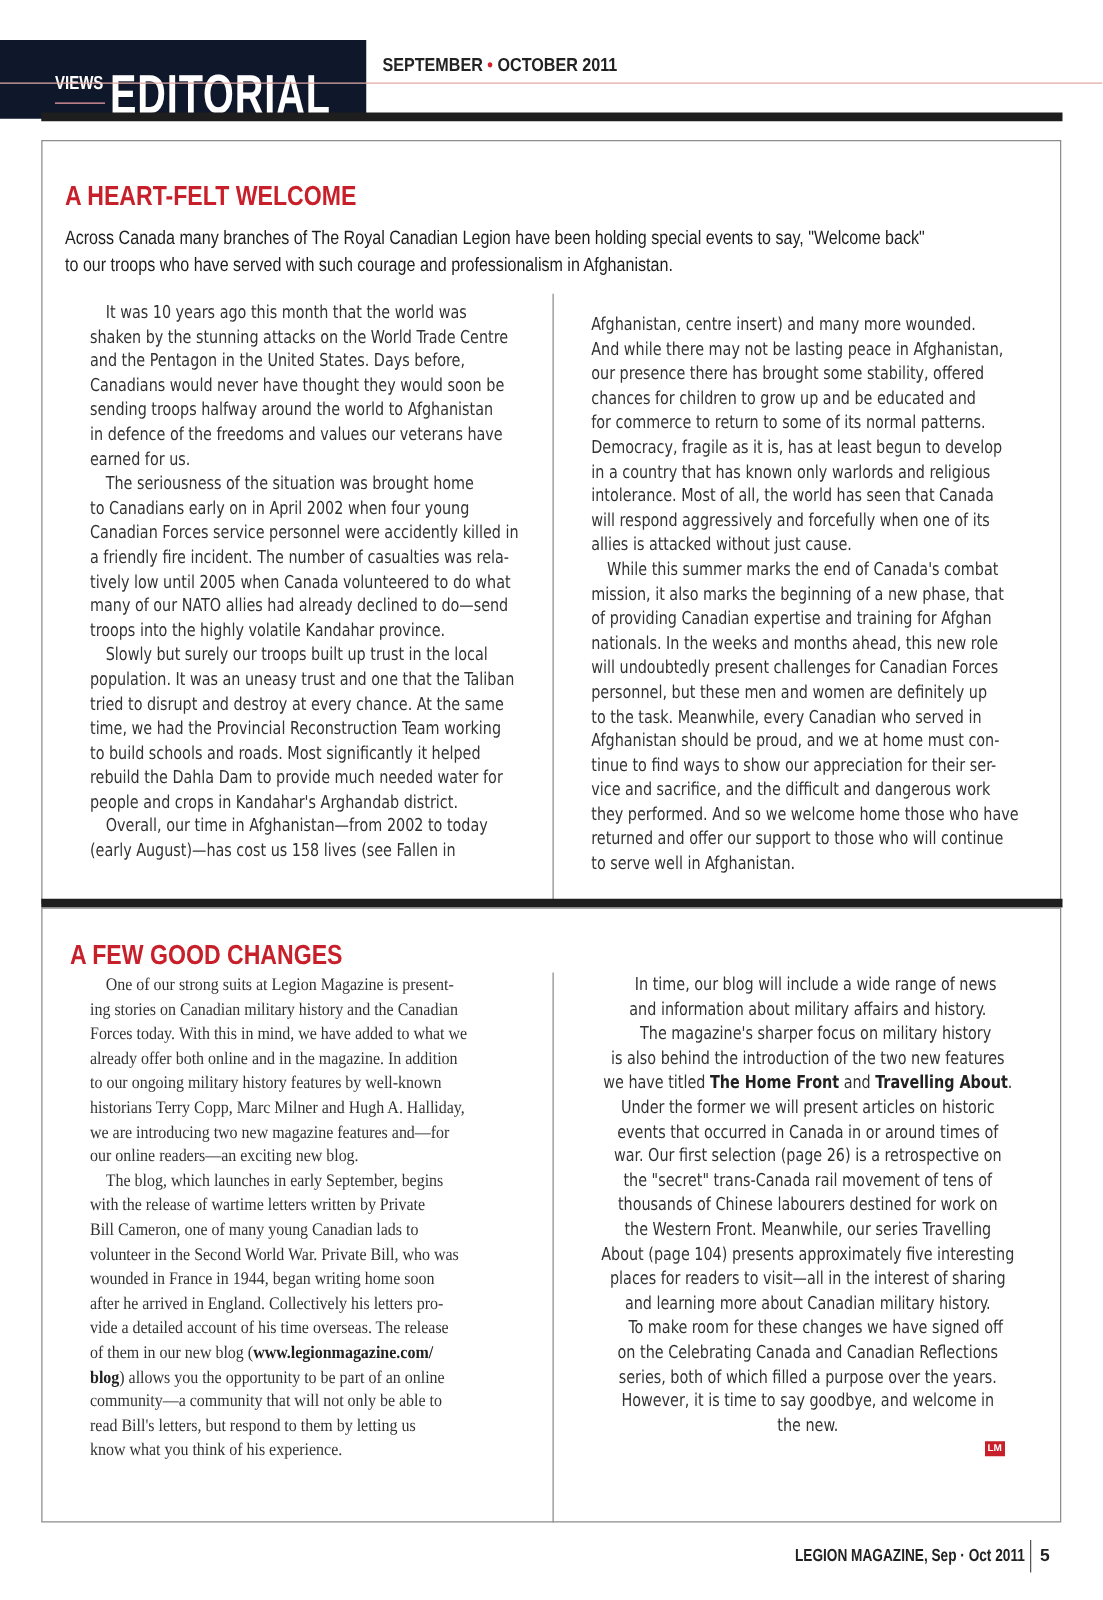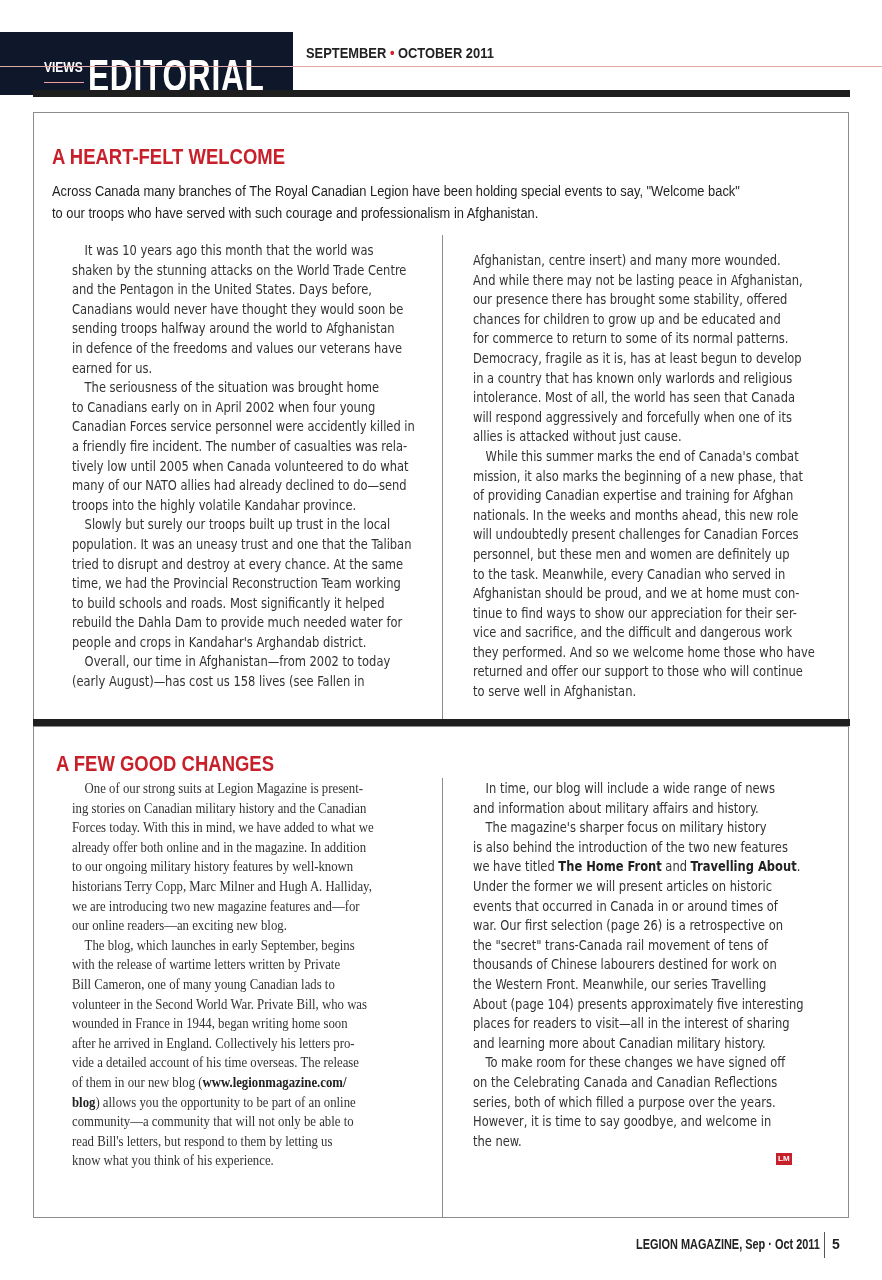--- a/index.html
+++ b/index.html
@@ -12,21 +12,21 @@
   .issue-date .dot { color:#d3202a; }
   .pink-line { position:absolute; left:0; top:66px; width:882px; height:1px; background:#e2a9a6; }
   .black-bar { position:absolute; left:33px; width:817px; height:7px; background:#1e1e1e; }
   .box { position:absolute; left:33px; width:816px; border:1px solid #8c8c8c; box-sizing:border-box; }
   .col-divider { position:absolute; width:1px; background:#8c8c8c; }
   .headline { position:absolute; color:#c8202a; font-family:"Liberation Sans", sans-serif; font-weight:bold; font-size:22px; transform:scaleX(0.84); transform-origin:left; white-space:nowrap; }
   .deck { position:absolute; left:52px; top:180px; width:900px; font-family:"Liberation Sans", sans-serif; font-size:15.5px; line-height:22px; color:#1f1f1f; transform:scaleX(0.83); transform-origin:left; }
   .col { position:absolute; font-size:14.2px; line-height:19.6px; color:#333;margin-left:20px; }
   .col .line { display:block; white-space:nowrap; transform:scaleX(0.9); transform-origin:left; }
   .col b { color:#222; }
-  .lm-badge { display:inline-block; background:#c8202a; color:#fff; font-family:"Liberation Sans", sans-serif; font-weight:bold; font-size:8px; line-height:12px; padding:0 2px; margin-left:0; vertical-align:middle; }
+  .lm-badge { display:inline-block; background:#c8202a; color:#fff; font-family:"Liberation Sans", sans-serif; font-weight:bold; font-size:8px; line-height:12px; padding:0 2px; margin-left:12px; vertical-align:middle; }
   .footer { position:absolute; top:1236px; left:636px; font-family:"Liberation Sans", sans-serif; font-weight:bold; font-size:14px; color:#222; white-space:nowrap; transform:scaleX(0.78); transform-origin:left; }
   .footer-sep { position:absolute; left:824px; top:1232px; width:1px; height:26px; background:#555; }
   .page-num { position:absolute; left:832px; top:1236px; font-family:"Liberation Sans", sans-serif; font-weight:bold; font-size:14px; color:#222; }
 </style>
 </head>
 <body>
 
 <div class="red-box">
   <span class="views">VIEWS</span>
   <div class="views-underline"></div>
@@ -125,21 +125,21 @@
   <span class="line">wounded in France in 1944, began writing home soon</span>
   <span class="line">after he arrived in England. Collectively his letters pro-</span>
   <span class="line">vide a detailed account of his time overseas. The release</span>
   <span class="line"><span>of them in our new blog (</span><b>www.legionmagazine.com/</b></span>
   <span class="line"><b>blog</b><span>) allows you the opportunity to be part of an online</span></span>
   <span class="line">community—a community that will not only be able to</span>
   <span class="line">read Bill's letters, but respond to them by letting us</span>
   <span class="line">know what you think of his experience.</span>
 </div>
 
-<div class="col" style="left:453px; top:779px; width:385px;">
+<div class="col" style="left:453px; top:779px; width:385px;text-align:center;">
   <span class="line" style="padding-left:14px;">In time, our blog will include a wide range of news</span>
   <span class="line">and information about military affairs and history.</span>
   <span class="line" style="padding-left:14px;">The magazine's sharper focus on military history</span>
   <span class="line">is also behind the introduction of the two new features</span>
   <span class="line"><span>we have titled </span><b>The Home Front</b><span> and </span><b>Travelling About</b><span>.</span></span>
   <span class="line">Under the former we will present articles on historic</span>
   <span class="line">events that occurred in Canada in or around times of</span>
   <span class="line">war. Our first selection (page 26) is a retrospective on</span>
   <span class="line">the "secret" trans-Canada rail movement of tens of</span>
   <span class="line">thousands of Chinese labourers destined for work on</span>

